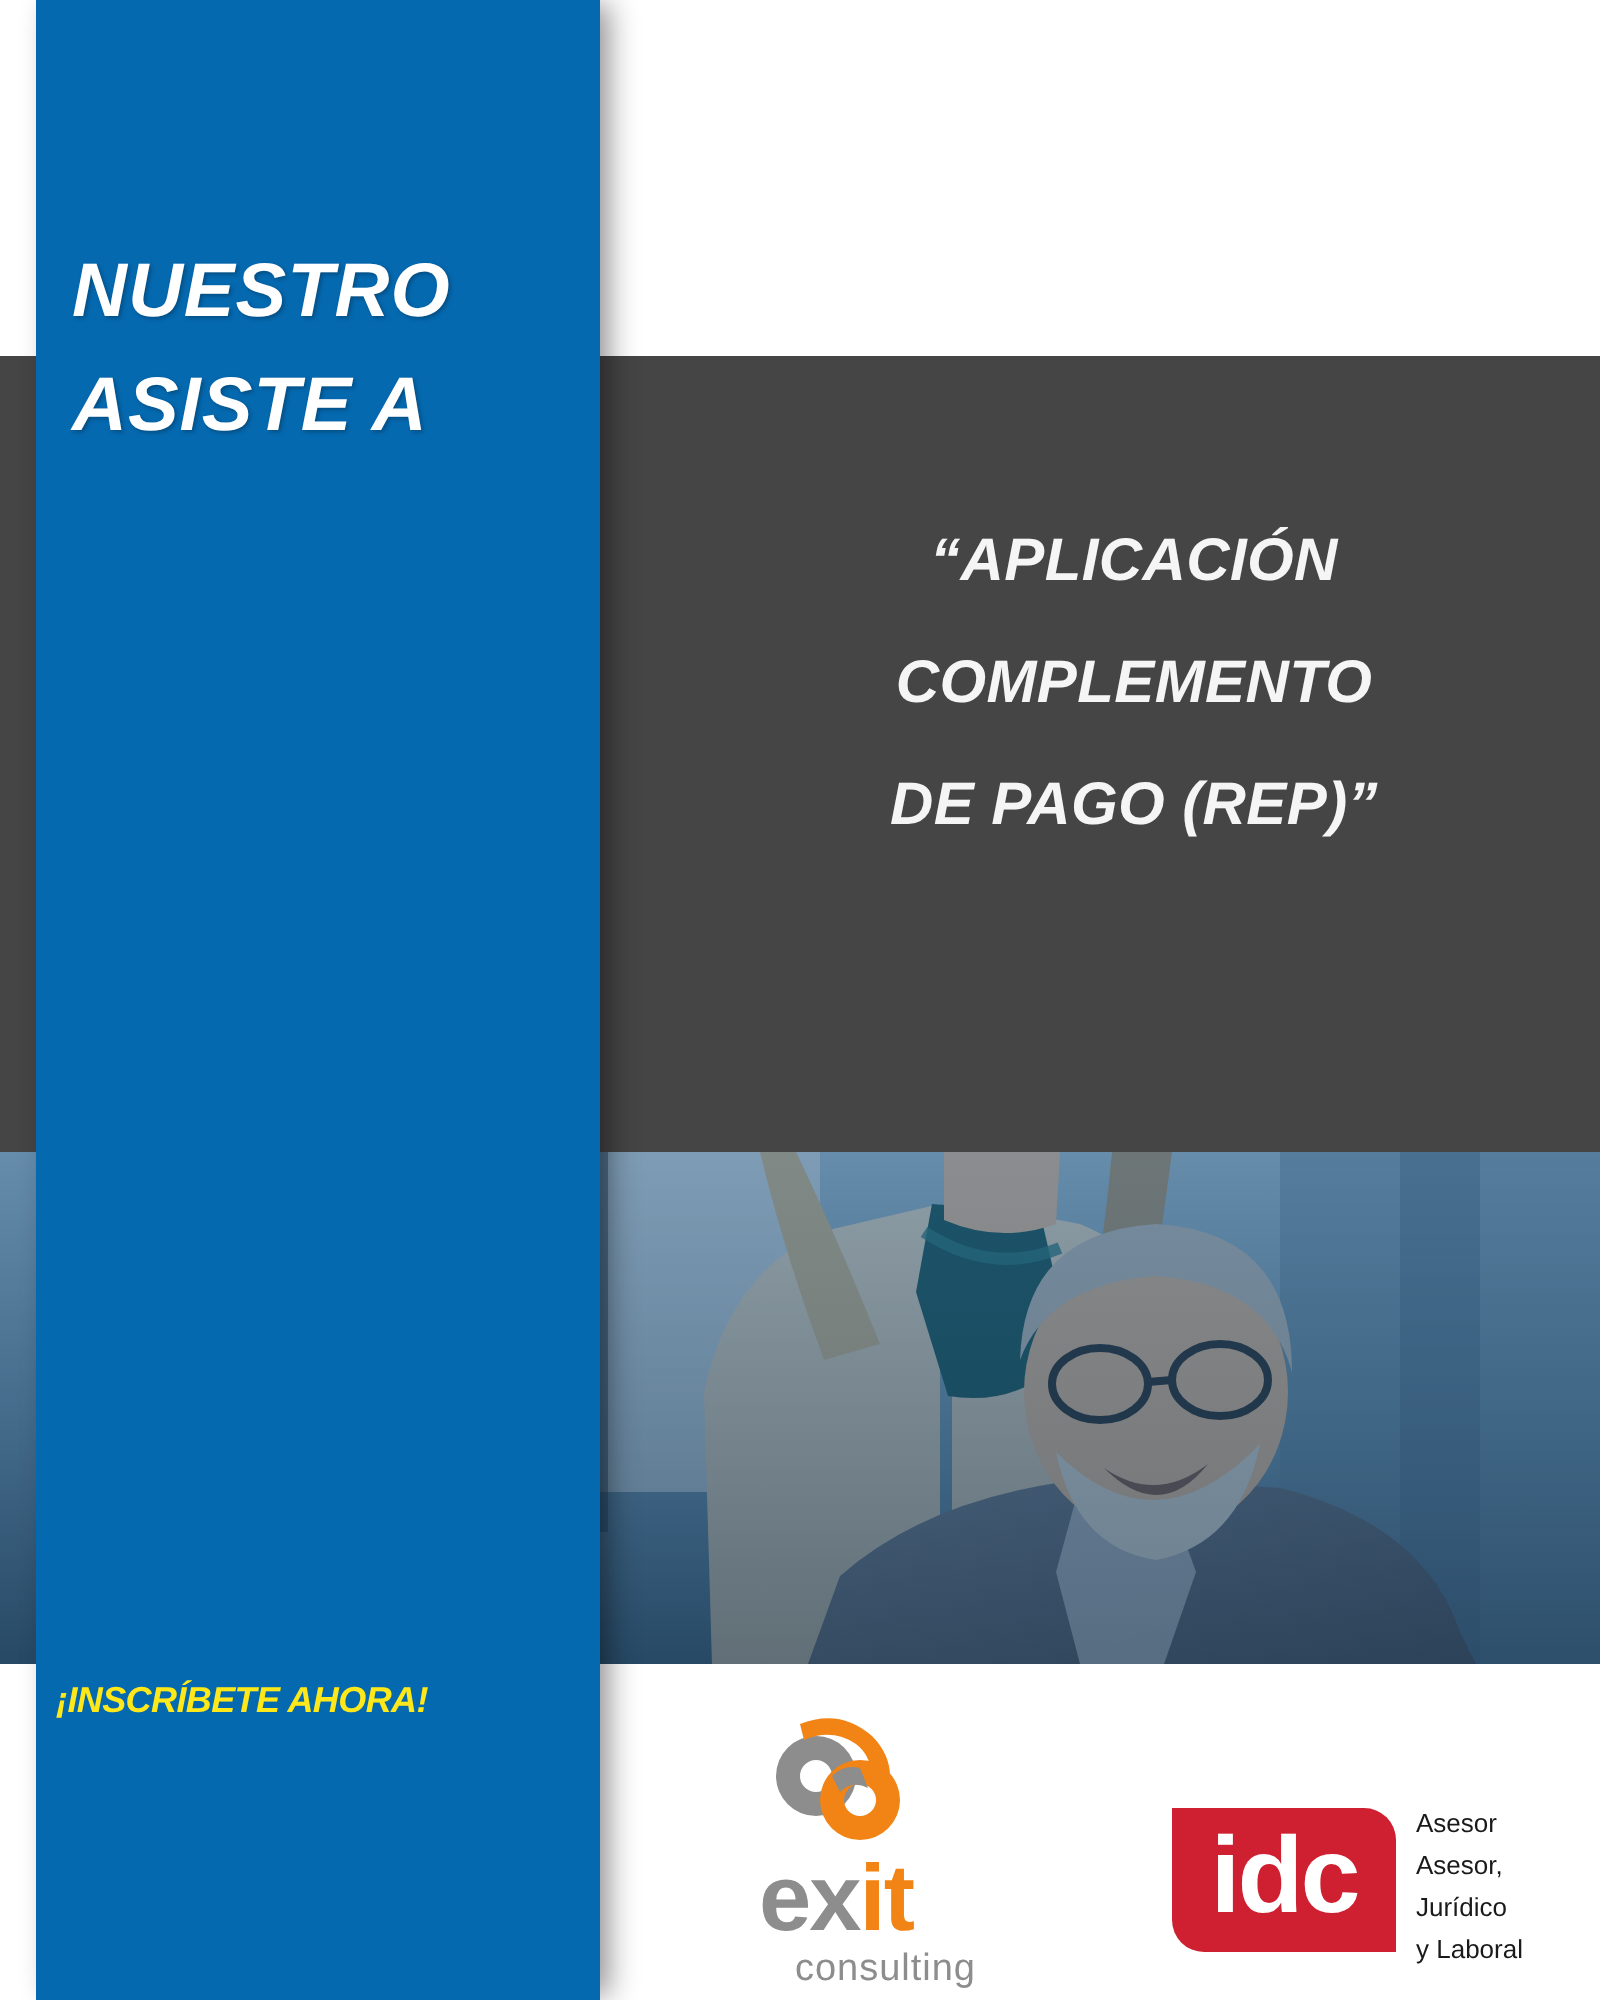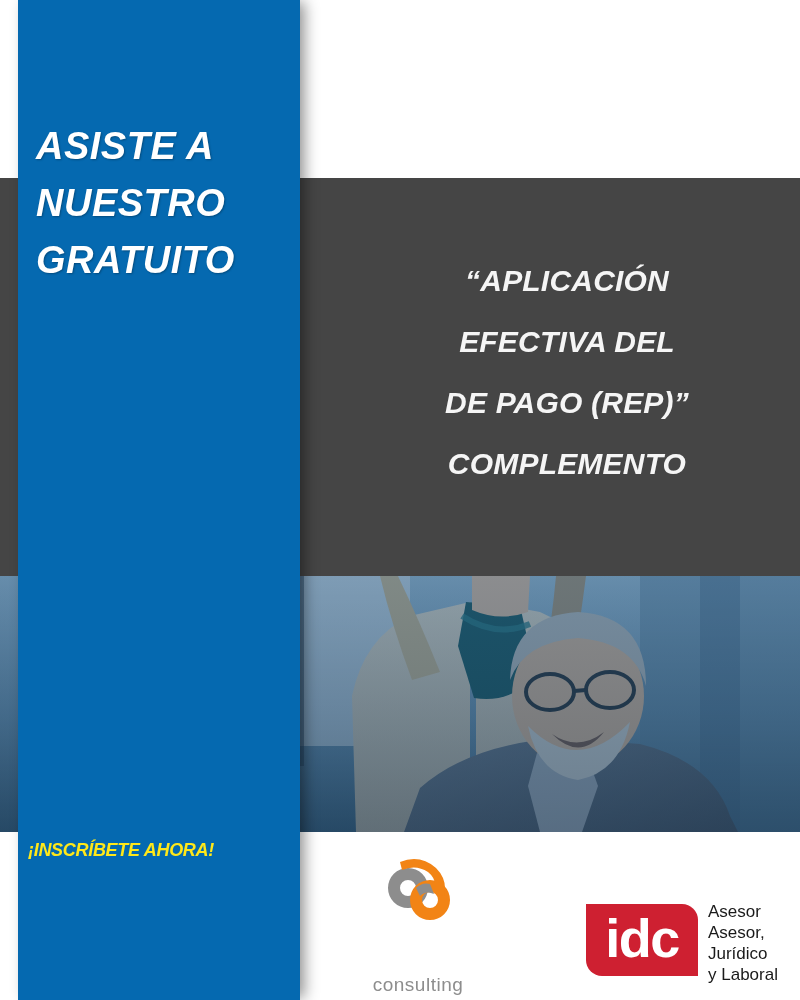--- a/index.html
+++ b/index.html
@@ -113,21 +113,21 @@
   .exit-word {
     position:absolute; left:0; top:66px; width:140px;
     text-align:center;
     font-size:47px; font-weight:bold; line-height:50px;
     letter-spacing:-1px;
   }
   .exit-word .ex { color:#8d8d8d; }
   .exit-word .it { color:#f28415; }
   .exit-sub {
     position:absolute; left:0; top:116px; width:140px;
-    text-align:center;
+    text-align:right;
     color:#8d8d8d; font-size:19px; letter-spacing:0.5px;
   }
 
   
   .idc-logo {
     position:absolute;
     left:586px; top:52px;
     width:210px; height:86px;margin-top:20px;
   }
   .idc-mark {
@@ -138,21 +138,21 @@
   }
   .idc-mark-text {
     position:absolute; left:0; top:0; width:112px; height:72px;
     display:flex; align-items:center; justify-content:center;
     color:#ffffff; font-size:54px; font-weight:bold;
     letter-spacing:-1.5px; line-height:54px;
     padding-bottom:4px;
   }
   .idc-tagline {
     position:absolute; left:122px; top:-3px;
-    color:#1a1a1a; font-size:17px; line-height:21px;
+    color:#1a1a1a; font-size:13px; line-height:21px;
     white-space:nowrap;
   }
 </style>
 </head>
 <body>
 
 <div id="flyer">
 
   <div class="dark-band"></div>
 
@@ -234,47 +234,48 @@
         <path d="M552 158 Q578 176 604 156 Q580 186 552 158 Z" fill="#7a5a4c"></path>
       </g>
 
       <rect x="0" y="0" width="800" height="256" fill="url(#tint)"></rect>
     </svg>
   </div>
 
   <div class="blue-panel"></div>
 
   <div class="left-headline">
+    <div>NUESTRO</div>
     <div>ASISTE A</div>
-    <div>NUESTRO</div>
-    <div>GRATUITO</div>
   </div>
 
   <div class="main-title">
     <div>“APLICACIÓN</div>
-    <div>EFECTIVA DEL</div>
+    <div>COMPLEMENTO</div>
     <div>DE PAGO (REP)”</div>
-    <div>COMPLEMENTO</div>
   </div>
 
   <div class="cta">¡INSCRÍBETE AHORA!</div>
 
   <div class="footer">
 
     <div class="exit-logo">
       <div class="exit-rings">
         <svg viewBox="0 0 108 72" aria-hidden="true">
           <path d="M44 10 A20 20 0 1 0 44 50 A20 20 0 1 0 44 10 Z
                    M44 22 A8 8 0 1 1 44 38 A8 8 0 1 1 44 22 Z" fill="#8d8d8d" fill-rule="evenodd"></path>
           <path d="M66 22 A20 20 0 1 0 66 62 A20 20 0 1 0 66 22 Z
                    M66 34 A8 8 0 1 1 66 50 A8 8 0 1 1 66 34 Z" fill="#f28415" fill-rule="evenodd"></path>
           <path d="M36 4 Q56 -4 72 10 Q84 22 80 38 L70 34 Q74 22 64 14 Q52 6 38 12 Z" fill="#f28415"></path>
           <path d="M52 30 Q58 24 66 26 L70 36 Q62 32 56 38 Z" fill="#8d8d8d"></path>
         </svg>
       </div>
+      <div class="exit-word">
+        <span class="ex">ex</span><span class="it">it</span>
+      </div>
       <div class="exit-sub">consulting</div>
     </div>
 
     <div class="idc-logo">
       <div class="idc-mark"></div>
       <div class="idc-mark-text">idc</div>
       <div class="idc-tagline">
         <div>Asesor</div>
         <div>Asesor,</div>
         <div>Jurídico</div>

